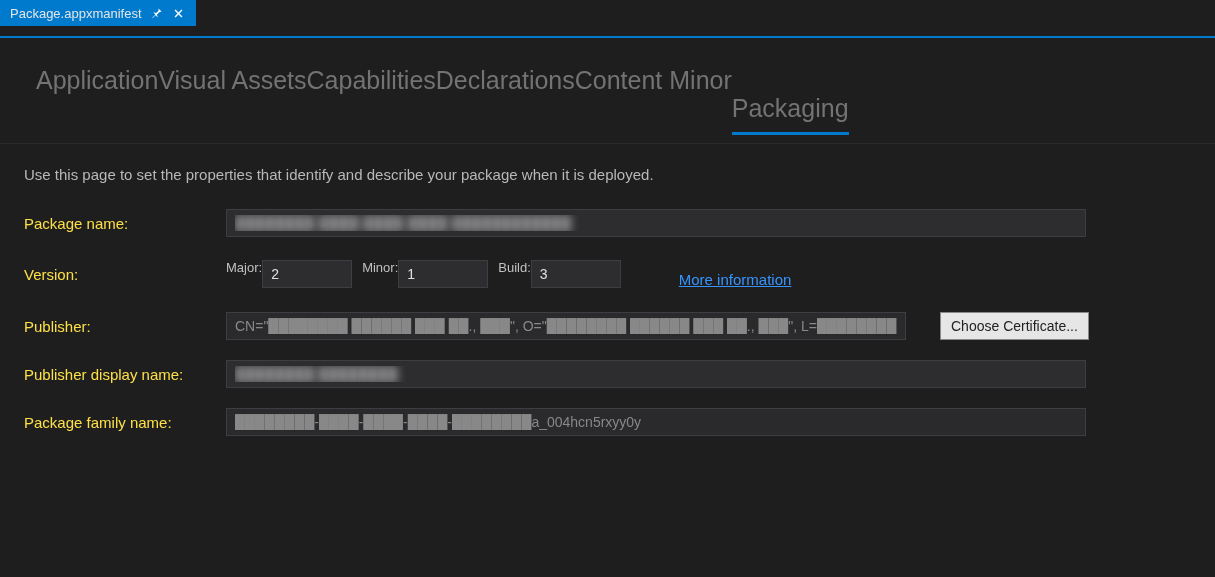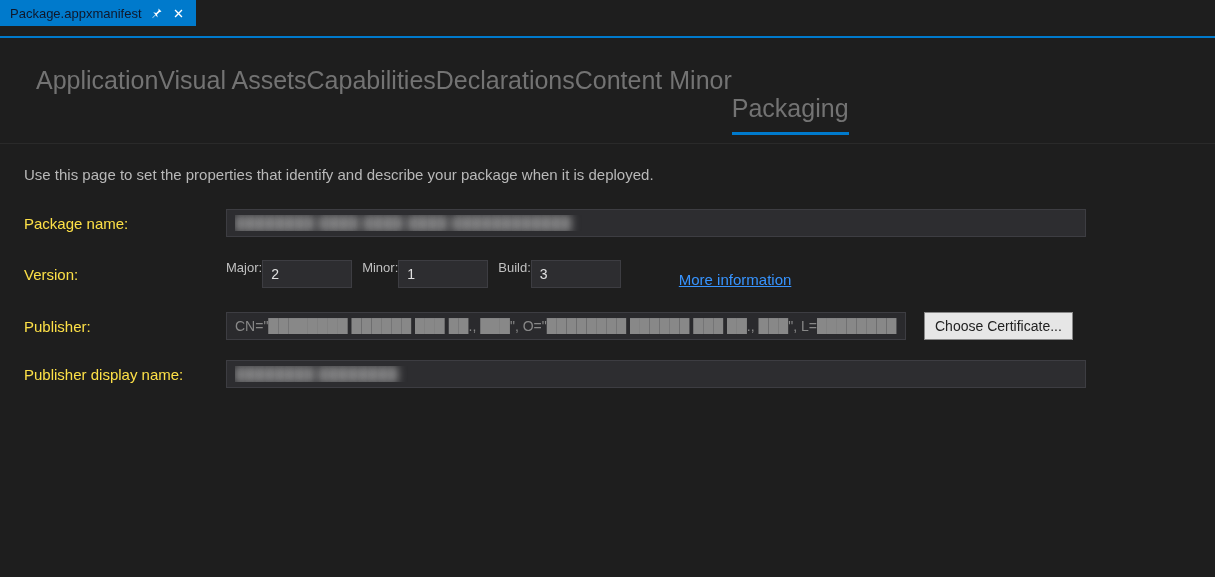--- a/index.html
+++ b/index.html
@@ -13,21 +13,21 @@
     overflow: hidden;
   }
   .tab-bar {
     height: 26px;
     background: #1e1e1e;
     display: flex;
     align-items: stretch;
   }
   .tab {
     background: #007acc;
-    color: #0f172a;
+    color: #e5e5e5;
     padding: 0 10px;
     display: flex;
     align-items: center;
     gap: 8px;
     font-size: 13px;
   }
   .tab-icon {
     display:inline-flex;
     align-items:center;
     justify-content:center;
@@ -113,21 +113,21 @@
     padding-top:14px;
   }
   .publisher-row input.text-input { width: 680px; }
   .cert-btn {
     background:#e6e6e6;
     color:#222;
     border:1px solid #888;
     height:28px;
     padding:0 10px;
     font-size:14px;
-    margin-left:18px;
+    margin-left:34px;
     cursor:pointer;
   }
   .blur {
     color: transparent;
     text-shadow: 0 0 8px rgba(200,200,200,0.6);
     user-select:none;
   }
 </style>
 </head>
 <body>
@@ -190,13 +190,17 @@
     <div class="form-label">Publisher:</div>
     <input class="text-input readonly" readonly="" value="CN=&quot;████████ ██████ ███ ██., ███&quot;, O=&quot;████████ ██████ ███ ██., ███&quot;, L=████████, S=" style="">
     <button class="cert-btn">Choose Certificate...</button>
   </div>
 
   <div class="form-row">
     <div class="form-label">Publisher display name:</div>
     <input class="text-input wide blur" value="████████ ████████" style="">
   </div>
 
+  <div class="form-row">
+    <div class="form-label">Package family name:</div>
+    <input class="text-input wide readonly" readonly="" value="████████-████-████-████-████████a_004hcn5rxyy0y" style="">
+  </div>
 </div>
 
 </body></html>

